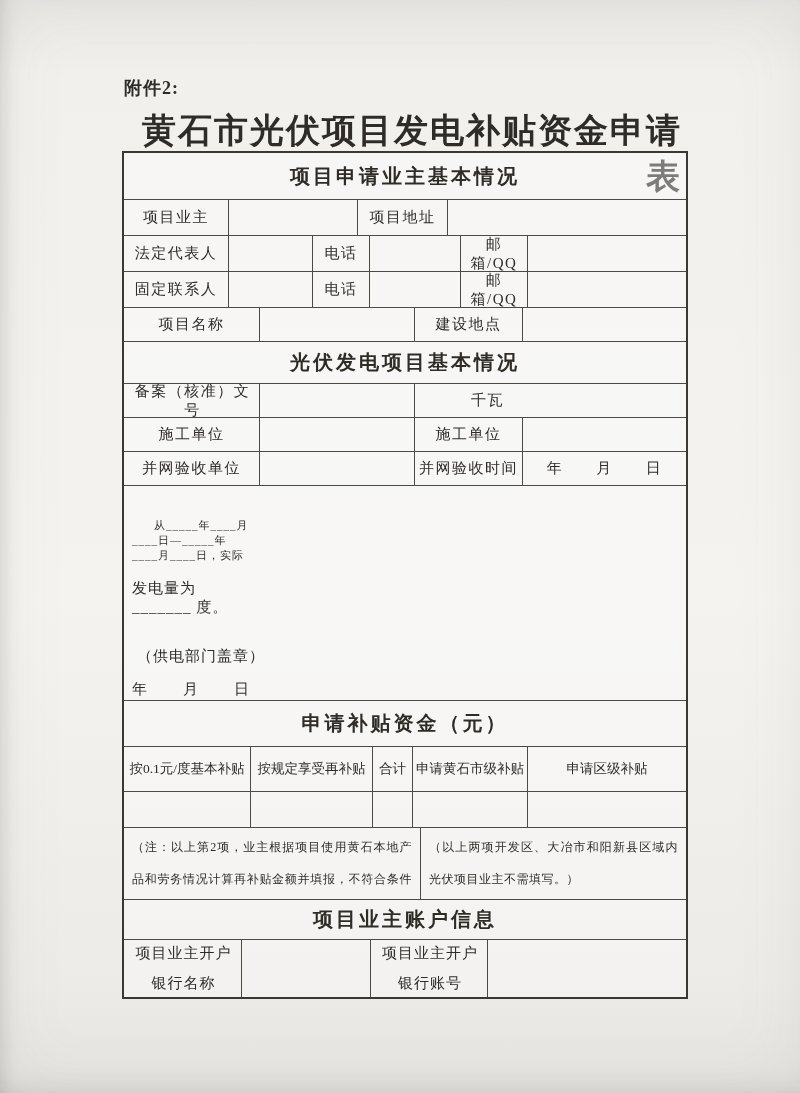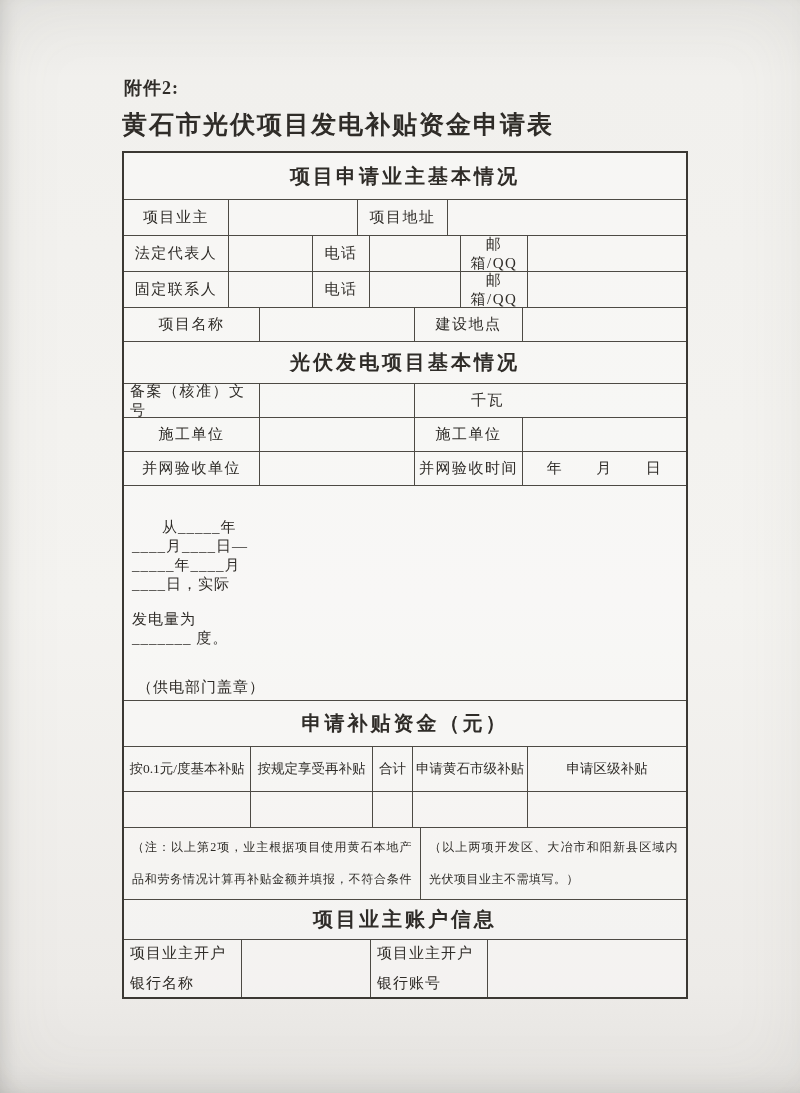--- a/index.html
+++ b/index.html
@@ -13,53 +13,53 @@
   }
   .vignette {
     position:absolute; inset:0; pointer-events:none;
     box-shadow:inset 14px 0 22px -14px rgba(0,0,0,.14), inset 0 -18px 30px -18px rgba(0,0,0,.10), inset 0 0 70px rgba(120,115,105,.08);
   }
   .attachment {
     position:absolute; left:124px; top:76px;
     font-size:18px; font-weight:bold; letter-spacing:1px;
   }
   .doc-title {
-    position:absolute; left:122px; top:108px; width:566px;
-    text-align:left; font-size:25px; font-weight:bold; letter-spacing:2px;
+    position:absolute; left:116px; top:108px; width:566px;
+    text-align:right; font-size:34px; font-weight:bold; letter-spacing:2px;
   }
   .form-table {
     position:absolute; left:122px; top:151px; width:566px;
     border:2px solid #3b3833;
     background:rgba(255,255,255,.38);
   }
   .tr { display:grid; }
   .tr + .tr { border-top:1px solid #4d4a44; }
   .td {
     display:flex; align-items:center; justify-content:center;
     text-align:center; font-size:15px; letter-spacing:1.5px;
     padding:14px 4px; overflow:hidden;
   }
   .td + .td { border-left:1px solid #4d4a44; }
-  .left { justify-content:flex-start; text-align:left; padding-left:6px; }
+  .left { justify-content:flex-start; text-align:center; padding-left:6px; }
   .right { justify-content:flex-end; text-align:right; padding-right:18px; }
   .wrap { word-break:break-all; line-height:1.95; }
   .section-head { font-size:20px; font-weight:bold; letter-spacing:3px; }
   .h46{height:46px} .h42{height:42px} .h40{height:40px} .h36{height:36px}
   .h34{height:34px} .h45{height:45px} .h58{height:58px} .h215{height:215px}
   .g-one   { grid-template-columns:1fr; }
   .g-owner1{ grid-template-columns:104px 129px 90px 1fr; }
   .g-owner2{ grid-template-columns:104px 84px 57px 91px 67px 1fr; }
   .g-proj  { grid-template-columns:135px 155px 108px 1fr; }
   .g-gen   { grid-template-columns:135px 1fr; }
   .g-sub   { grid-template-columns:126px 122px 40px 115px 1fr; }
   .g-note  { grid-template-columns:296px 1fr; height:72px; }
   .g-bank  { grid-template-columns:117px 129px 117px 1fr; }
   .sub-head { font-size:13.5px; letter-spacing:0; padding:2px 2px; }
   .gen-cell { display:block; text-align:left; padding:32px 10px 0 8px; letter-spacing:1px; }
-  .gen-line1 { text-indent:2em; font-size:15px; }
+  .gen-line1 { text-indent:2em; font-size:11px; }
   .gen-line2 { margin-top:16px; font-size:15px; }
   .stamp-block { margin:30px 46px 0 auto; width:max-content; text-align:right; }
   .stamp-line { font-size:15px; letter-spacing:1px; }
   .date-line  { margin-top:14px; font-size:15px; letter-spacing:2px; padding-right:14px; }
   .note-cell {
     display:block; text-align:justify; font-size:12px; letter-spacing:.5px;
     line-height:32px; padding:3px 8px 0 8px; word-break:break-all;
   }
   .bank-label { font-size:15px; letter-spacing:1px; }
 </style>

